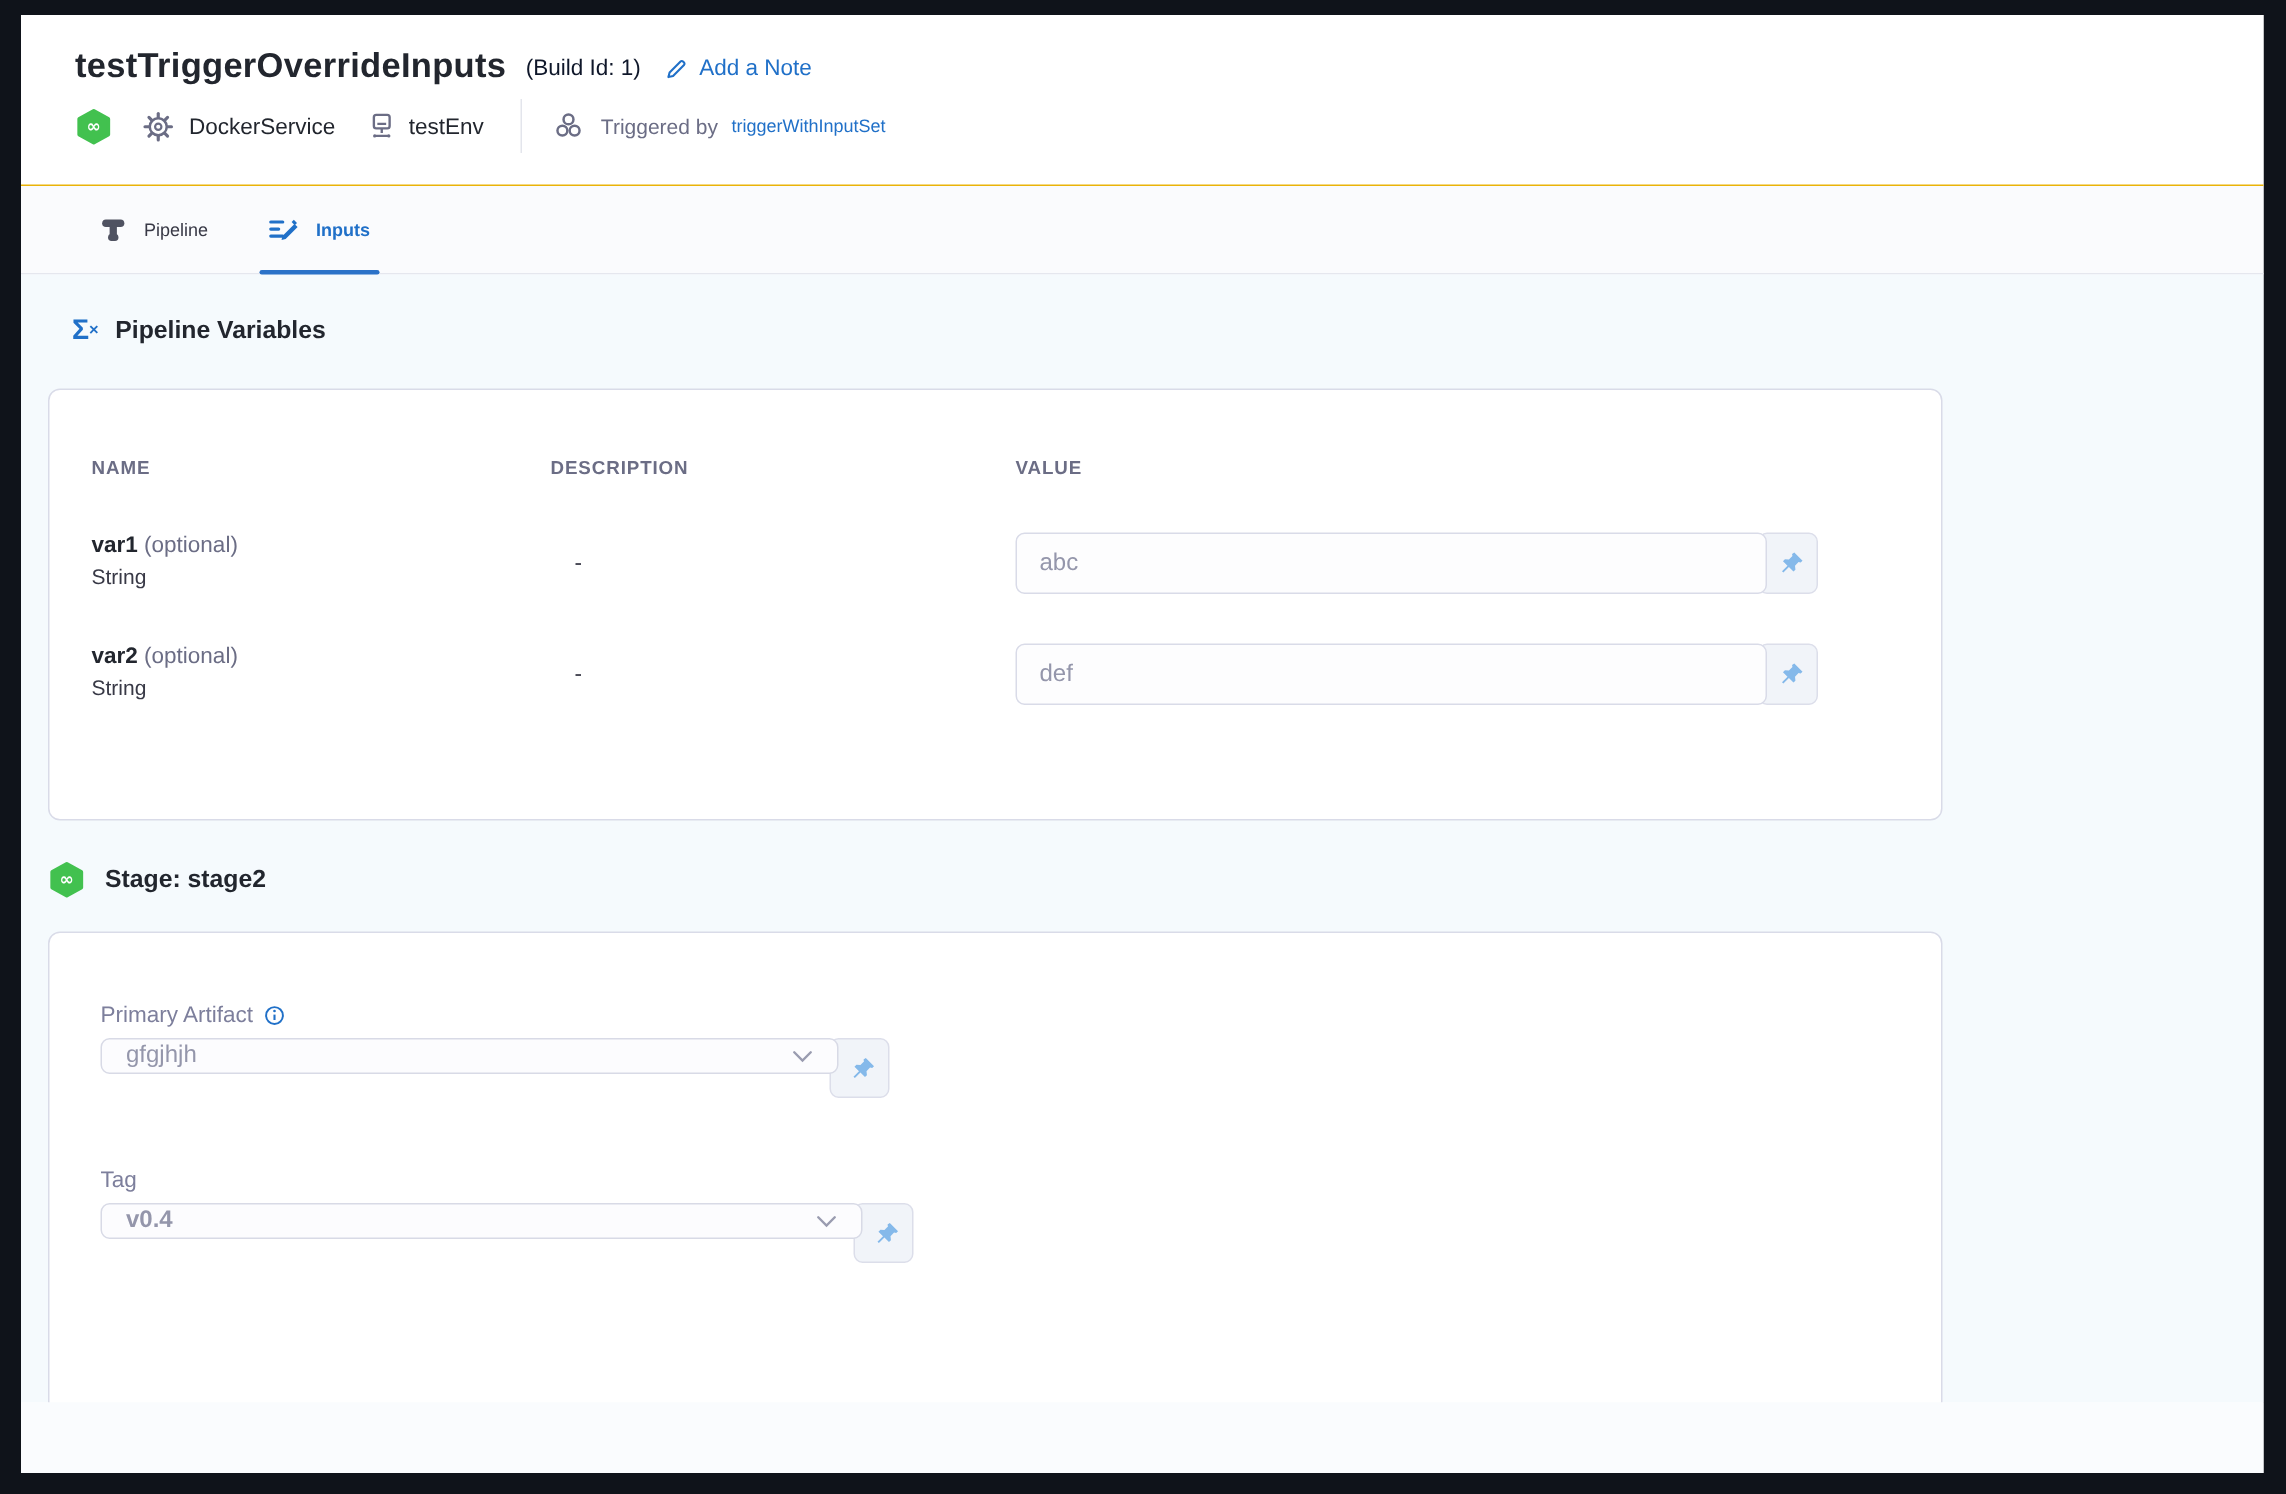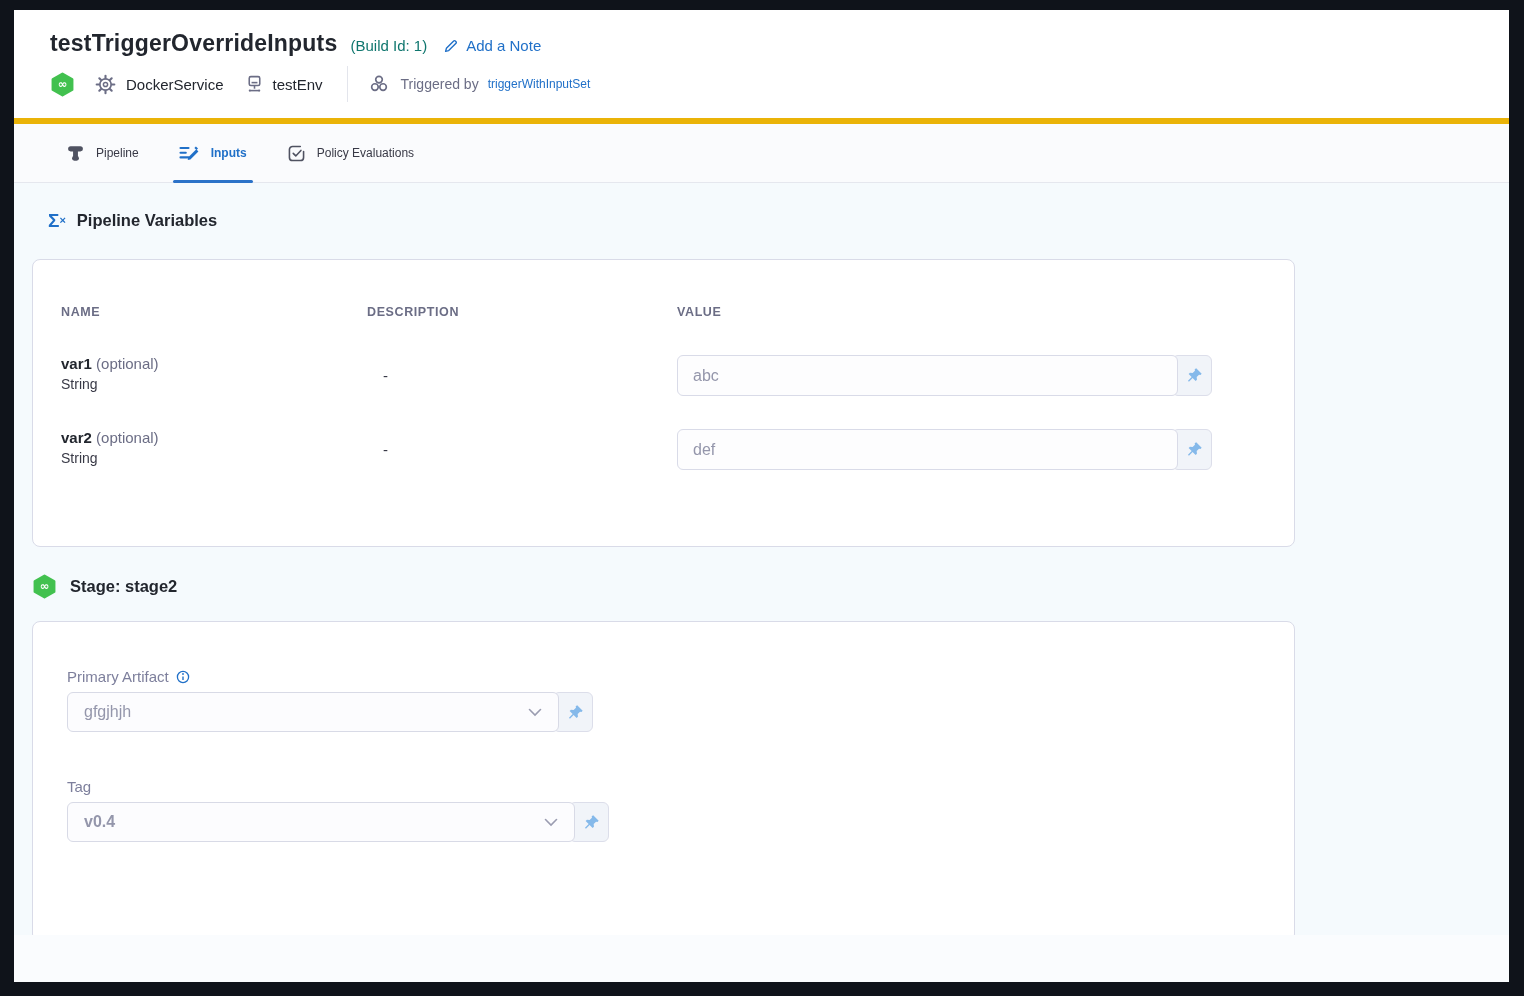--- a/index.html
+++ b/index.html
@@ -12,25 +12,25 @@
   .window {
     position: absolute; left: 14px; top: 10px;
     width: 1495px; height: 972px;
     background: #ffffff;
     display: flex; flex-direction: column;
   }
 
   
   .exec-header {
     height: 114px; padding: 20px 36px 0 36px;
-    background: #ffffff; border-bottom: 6px solid #eab308;
+    background: #ffffff; border-bottom: 1px solid #eab308;
   }
   .title-row { display: flex; align-items: center; }
   .page-title { font-size: 23px; font-weight: 700; color: #22262e; letter-spacing: .2px; }
-  .build-id { font-size: 15px; color: #0f766e; margin-left: 13px; margin-top: 4px; }
+  .build-id { font-size: 15px; color: #0f172a; margin-left: 13px; margin-top: 4px; }
   .add-note { display: inline-flex; align-items: center; gap: 7px; margin-left: 16px; margin-top: 4px;
     color: #2070c8; font-size: 15px; text-decoration: none; cursor: pointer; }
   .meta-row { display: flex; align-items: center; margin-top: 13px; height: 28px; }
   .meta-row .mi { display: inline-flex; align-items: center; }
   .meta-text { font-size: 15px; color: #22262e; }
   .meta-grey { font-size: 14px; color: #6b6d85; }
   .meta-link { font-size: 12px; color: #2070c8; text-decoration: none; cursor: pointer; }
   .v-divider { width: 1px; height: 36px; background: #e3e5ec; margin: 0 20px 0 24px; align-self: center; }
 
   
@@ -90,21 +90,21 @@
   .stage-heading .txt { font-size: 16.5px; font-weight: 600; color: #22262e; }
 
   .card.service { margin-top: 22px; height: 321px; padding: 21px 0 0 34px; }
   .service-title { font-size: 16.5px; font-weight: 700; color: #22262e; }
   .field-label { display: flex; align-items: center; gap: 7px; font-size: 15px; color: #7d7f9c; }
   .lbl-artifact { margin-top: 25px; }
   .lbl-tag { margin-top: 46px; }
 
   .select-group { display: flex; align-items: stretch; height: 40px; margin-top: 7px; }
   .select-box {
-    height: 40px; border: 1px solid #d8dae6; border-radius: 6px; background: #fcfcfe;
+    height: 24px; border: 1px solid #d8dae6; border-radius: 6px; background: #fcfcfe;
     display: flex; align-items: center; justify-content: space-between;
     padding: 0 16px; color: #9496ab; font-size: 16px; cursor: pointer;
     position: relative; z-index: 1;
   }
   .select-box.w1 { width: 492px; }
   .select-box.w2 { width: 508px; font-weight: bold; }
 
   .bottom-strip { flex: 1; background: #fafcfe; }
 
   .icon { display: inline-flex; align-items: center; justify-content: center; }
@@ -194,29 +194,20 @@
             <line x1="1.5" y1="8.7" x2="6.8" y2="8.7"></line>
             <line x1="1.5" y1="13.4" x2="9.5" y2="13.4"></line>
           </g>
           <path d="M8.7 16l.6-2.7 8-8 2.1 2.1-8 8-2.7.6z" fill="#2070c8"></path>
           <path d="M18 4.6l1.5-1.5 2.1 2.1-1.5 1.5z" fill="#2070c8" transform="translate(-2.6 -0.6)"></path>
         </svg>
       </span>
       <span>Inputs</span>
       <span class="underline"></span>
     </div>
-    <div class="tab">
-      <span class="icon">
-        <svg width="19" height="19" viewBox="0 0 18 18" fill="none" stroke="#4f5261" stroke-width="1.5">
-          <path d="M12.6 2.3H5.3a3 3 0 0 0-3 3v7.4a3 3 0 0 0 3 3h7.4a3 3 0 0 0 3-3V7.2" stroke-linecap="round"></path>
-          <path d="M5.9 8.9l2.4 2.4 4.9-5.2" stroke-linecap="round" stroke-linejoin="round"></path>
-        </svg>
-      </span>
-      <span>Policy Evaluations</span>
-    </div>
   </nav>
 
   <main class="content">
 
     <div class="section-heading">
       <span class="sigma icon">Σ<sup>×</sup></span>
       <span class="txt">Pipeline Variables</span>
     </div>
 
     <section class="card vars">

